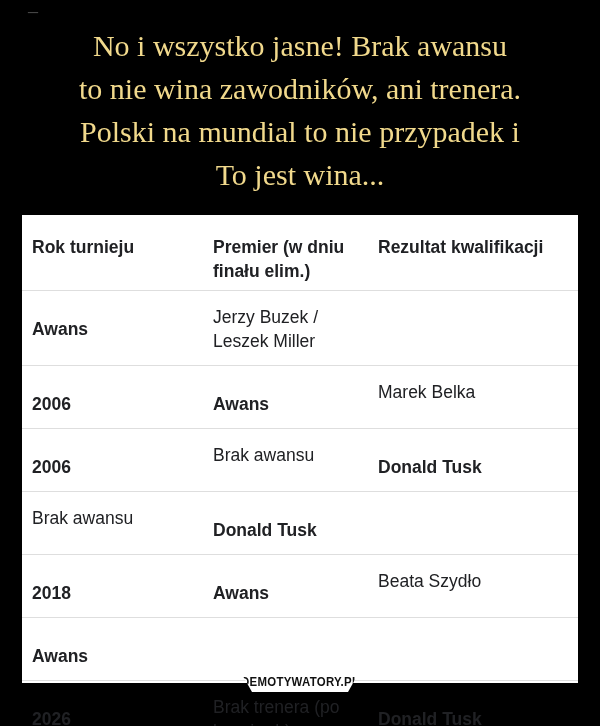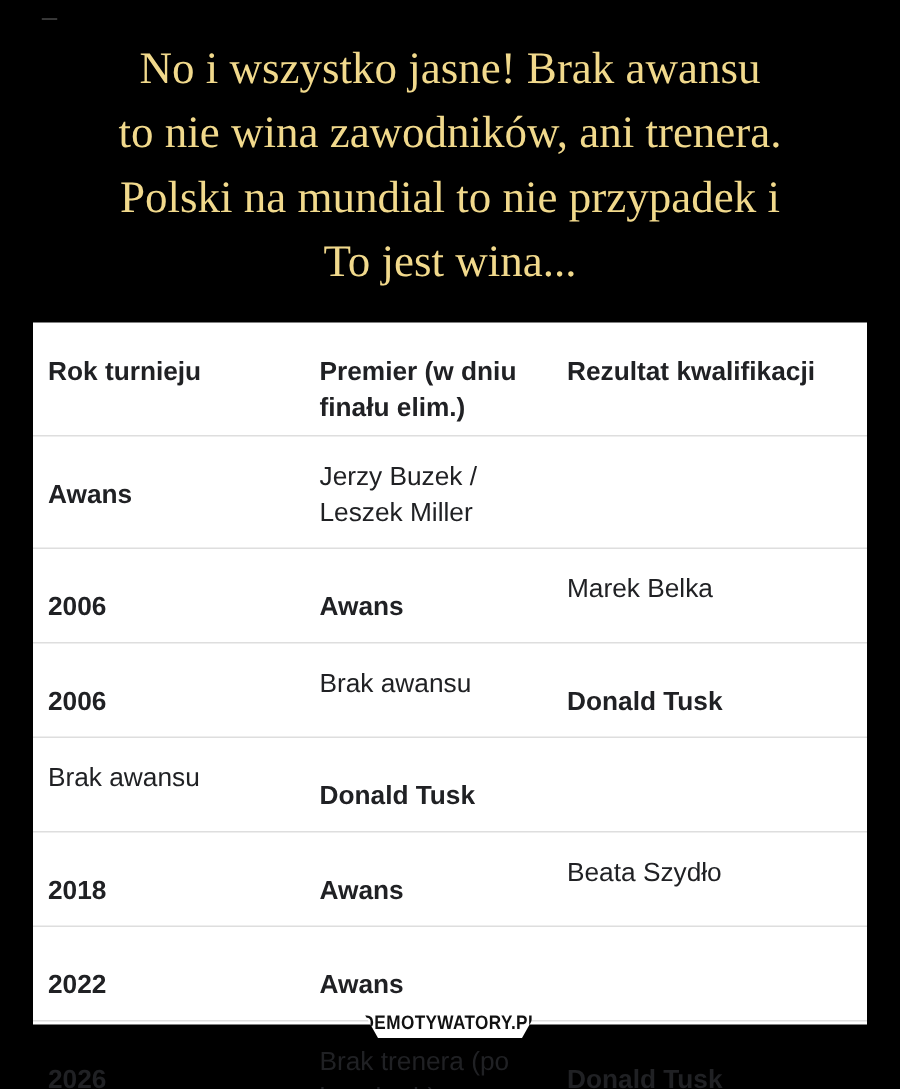--- a/index.html
+++ b/index.html
@@ -136,21 +136,20 @@
     <div class="cell cell-premier bold">Donald Tusk</div>
   </div>
 
   <div class="trow">
     <div class="cell cell-year">2018</div>
     <div class="cell cell-result bold">Awans</div>
     <div class="cell cell-premier">Beata Szydło</div>
   </div>
 
   <div class="trow">
-    <div class="cell cell-year">2022</div>
     <div class="cell cell-result bold">Awans</div>
   </div>
 
   <div class="trow">
     <div class="cell cell-year">2026</div>
     <div class="cell cell-result">Brak trenera (po barażach)</div>
     <div class="cell cell-premier bold">Donald Tusk</div>
   </div>
 </div>
 

